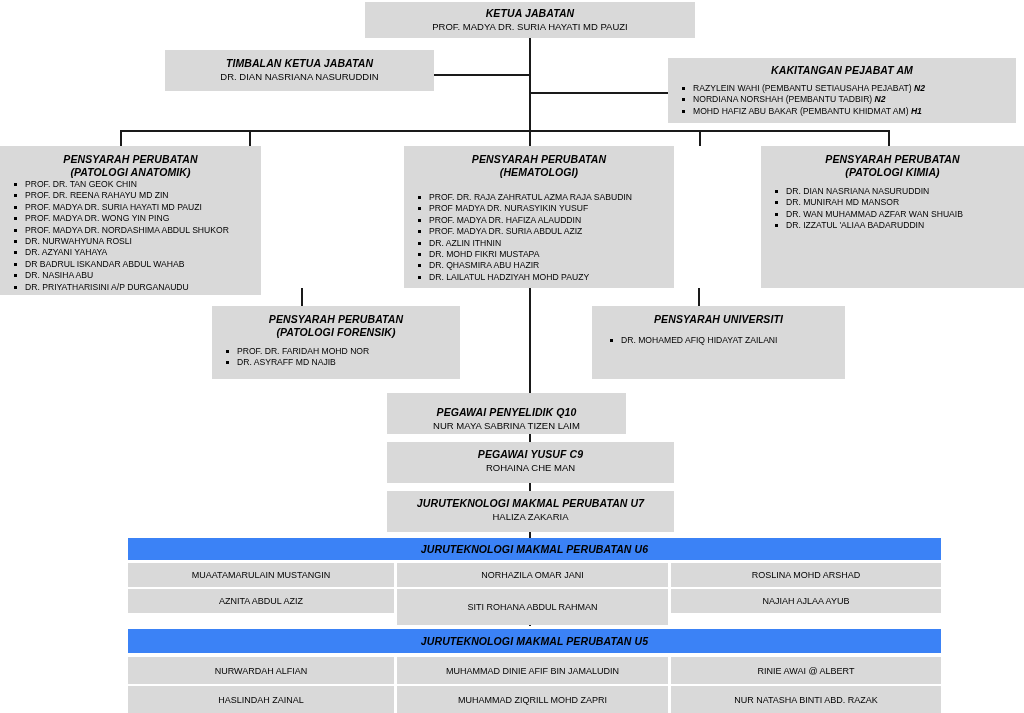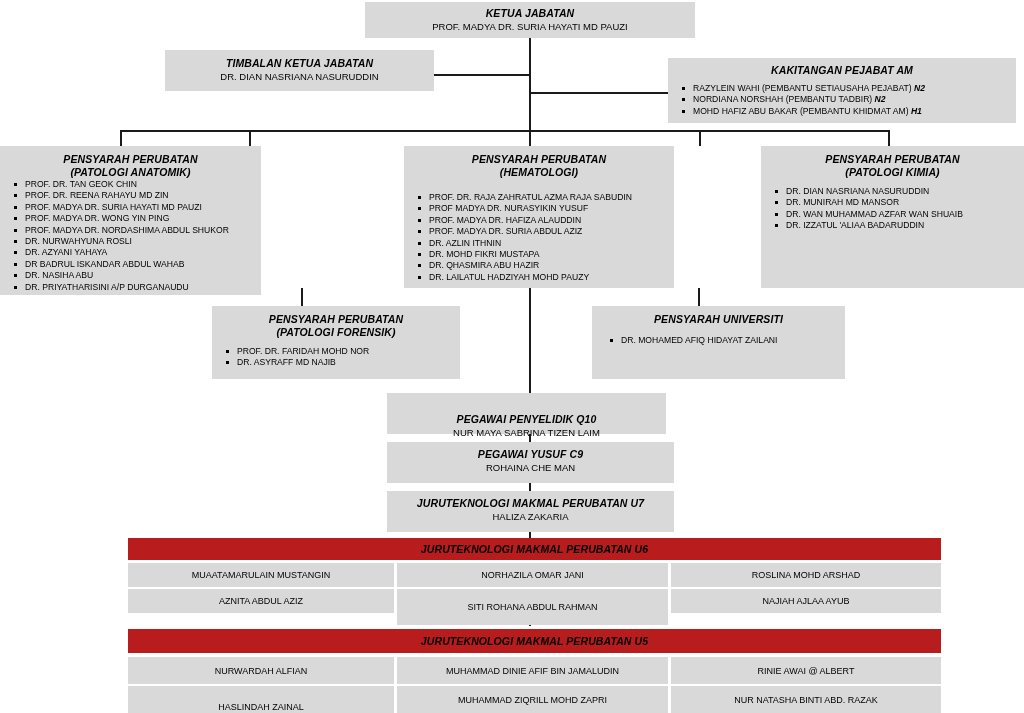--- a/index.html
+++ b/index.html
@@ -67,21 +67,21 @@
     font-weight: bold;
   }
   .line {
     position: absolute;
     background: #1a1a1a;
   }
   .vline { width: 2px; }
   .hline { height: 2px; }
   .grid-head {
     position: absolute;
-    background: #b91c1c;
+    background: #3b82f6;
     display: flex;
     align-items: center;
     justify-content: center;
   }
   .grid-cell {
     position: absolute;
     background: #d9d9d9;
     display: flex;
     align-items: center;
     justify-content: center;
@@ -183,21 +183,21 @@
     </ul>
   </div>
 
   <div class="box" style="left:592px; top:306px; width:253px; height:73px; padding-top:7px;">
     <div class="box-title">PENSYARAH UNIVERSITI</div>
     <ul class="members" style="margin-top:9px; padding-left:16px;">
       <li>DR. MOHAMED AFIQ HIDAYAT ZAILANI</li>
     </ul>
   </div>
 
-  <div class="box" style="left:387px; top:393px; width:279px; height:41px; padding-top:20px;">
+  <div class="box" style="left:387px; top:393px; width:239px; height:41px; padding-top:13px;">
     <div class="box-title">PEGAWAI PENYELIDIK Q10</div>
     <div class="box-sub">NUR MAYA SABRINA TIZEN LAIM</div>
   </div>
 
   <div class="box" style="left:387px; top:442px; width:287px; height:41px; padding-top:6px;">
     <div class="box-title">PEGAWAI YUSUF C9</div>
     <div class="box-sub">ROHAINA CHE MAN</div>
   </div>
 
   <div class="box" style="left:387px; top:491px; width:287px; height:41px; padding-top:6px;">
@@ -232,21 +232,21 @@
   </div>
   <div class="grid-cell" style="left:128px; top:657px; width:266px; height:27px;">
     <div class="cell-text">NURWARDAH ALFIAN</div>
   </div>
   <div class="grid-cell" style="left:397px; top:657px; width:271px; height:27px;">
     <div class="cell-text">MUHAMMAD DINIE AFIF BIN JAMALUDIN</div>
   </div>
   <div class="grid-cell" style="left:671px; top:657px; width:270px; height:27px;">
     <div class="cell-text">RINIE AWAI @ ALBERT</div>
   </div>
-  <div class="grid-cell" style="left:128px; top:686px; width:266px; height:27px;align-items:flex-end;">
+  <div class="grid-cell" style="left:128px; top:686px; width:266px; height:27px;">
     <div class="cell-text">HASLINDAH ZAINAL</div>
   </div>
   <div class="grid-cell" style="left:397px; top:686px; width:271px; height:27px;">
     <div class="cell-text">MUHAMMAD ZIQRILL MOHD ZAPRI</div>
   </div>
   <div class="grid-cell" style="left:671px; top:686px; width:270px; height:27px;">
     <div class="cell-text">NUR NATASHA BINTI ABD. RAZAK</div>
   </div>
 
 </div>

